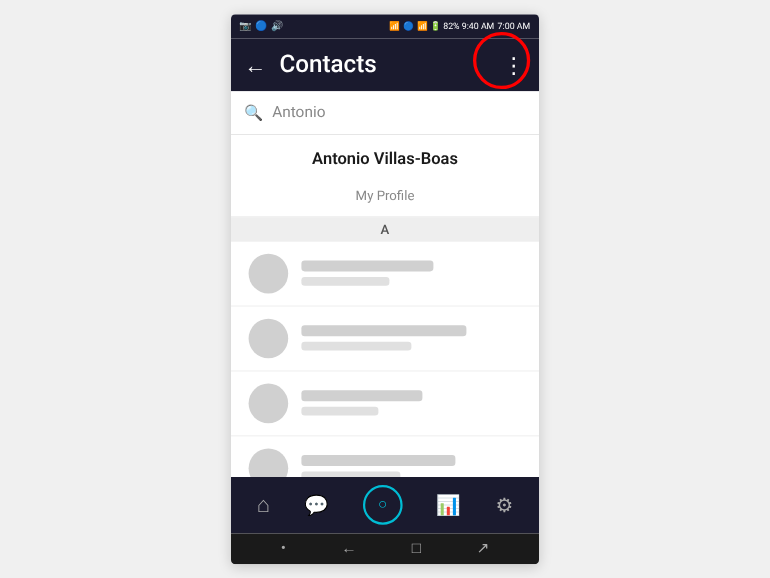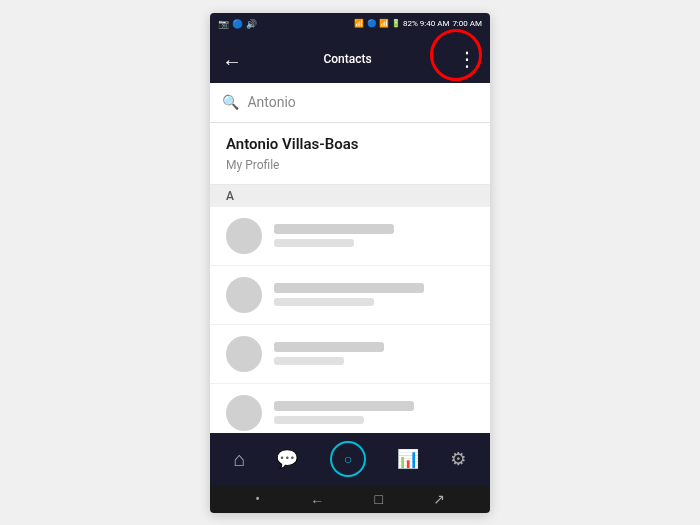--- a/index.html
+++ b/index.html
@@ -60,23 +60,22 @@
     .app-bar-back {
       color: #fff;
       font-size: 20px;
       cursor: pointer;
       padding: 4px;
       line-height: 1;
     }
     .app-bar-title {
       flex: 1;
       color: #fff;
-      font-size: 12px;
+      font-size: 22px;
       font-weight: 500;
-      text-align: center;
     }
     .app-bar-more {
       color: #fff;
       font-size: 20px;
       cursor: pointer;
       padding: 8px;
       line-height: 1;
       letter-spacing: 1px;
     }
 
@@ -111,37 +110,38 @@
       color: #888;
       font-size: 14px;
       flex: 1;
     }
 
     
     .content {
       flex: 1;
       overflow-y: auto;
       background: #fff;
+      text-align: center;
     }
 
     
     .profile-section {
       padding: 12px 16px;
       background: #fff;
       border-bottom: 1px solid #e8e8e8;
     }
     .profile-name {
       font-size: 15px;
       font-weight: 600;
       color: #1a1a1a;
     }
     .profile-subtitle {
       font-size: 12px;
       color: #888;
-      margin-top: 5px;
+      margin-top: 18px;
     }
 
     
     .section-header {
       background: #eeeeee;
       padding: 4px 16px;
       font-size: 12px;
       color: #555;
       font-weight: 500;
     }

